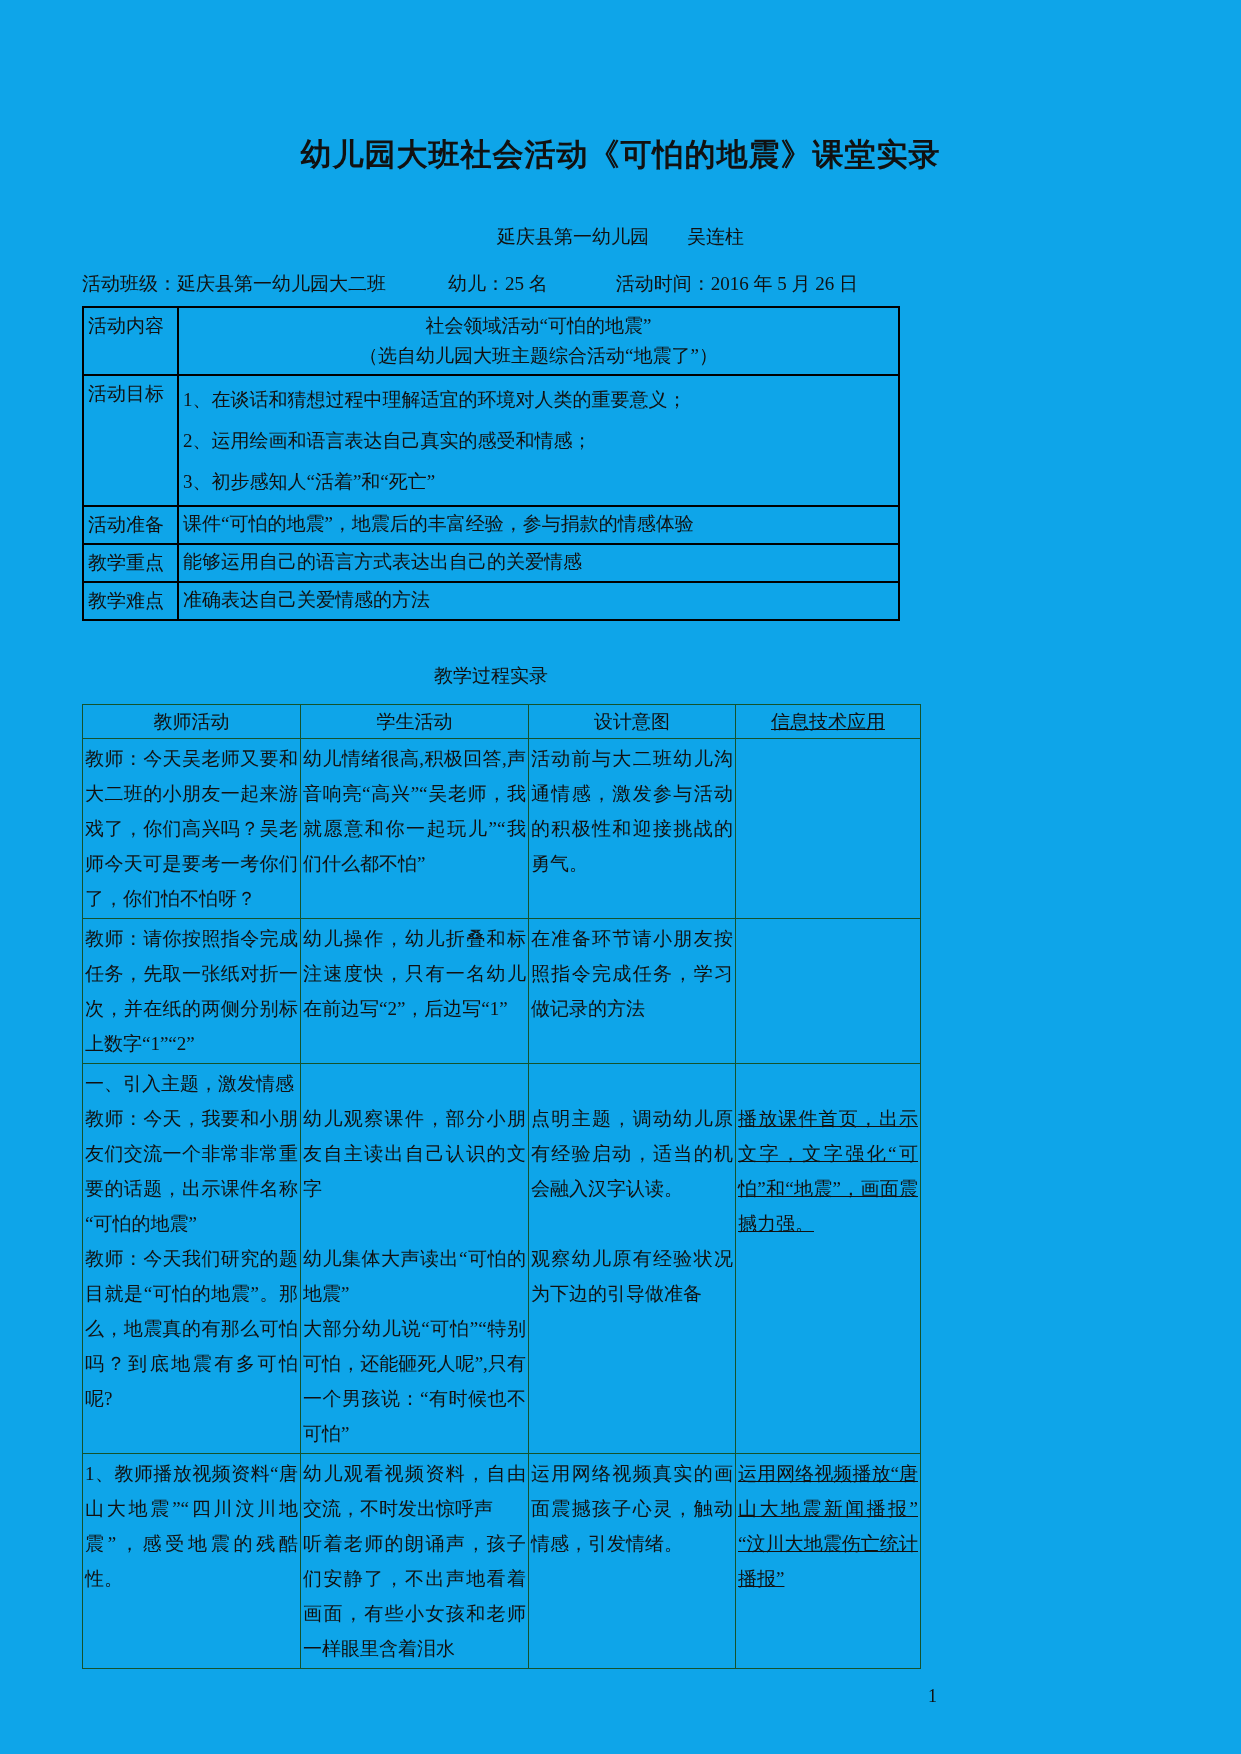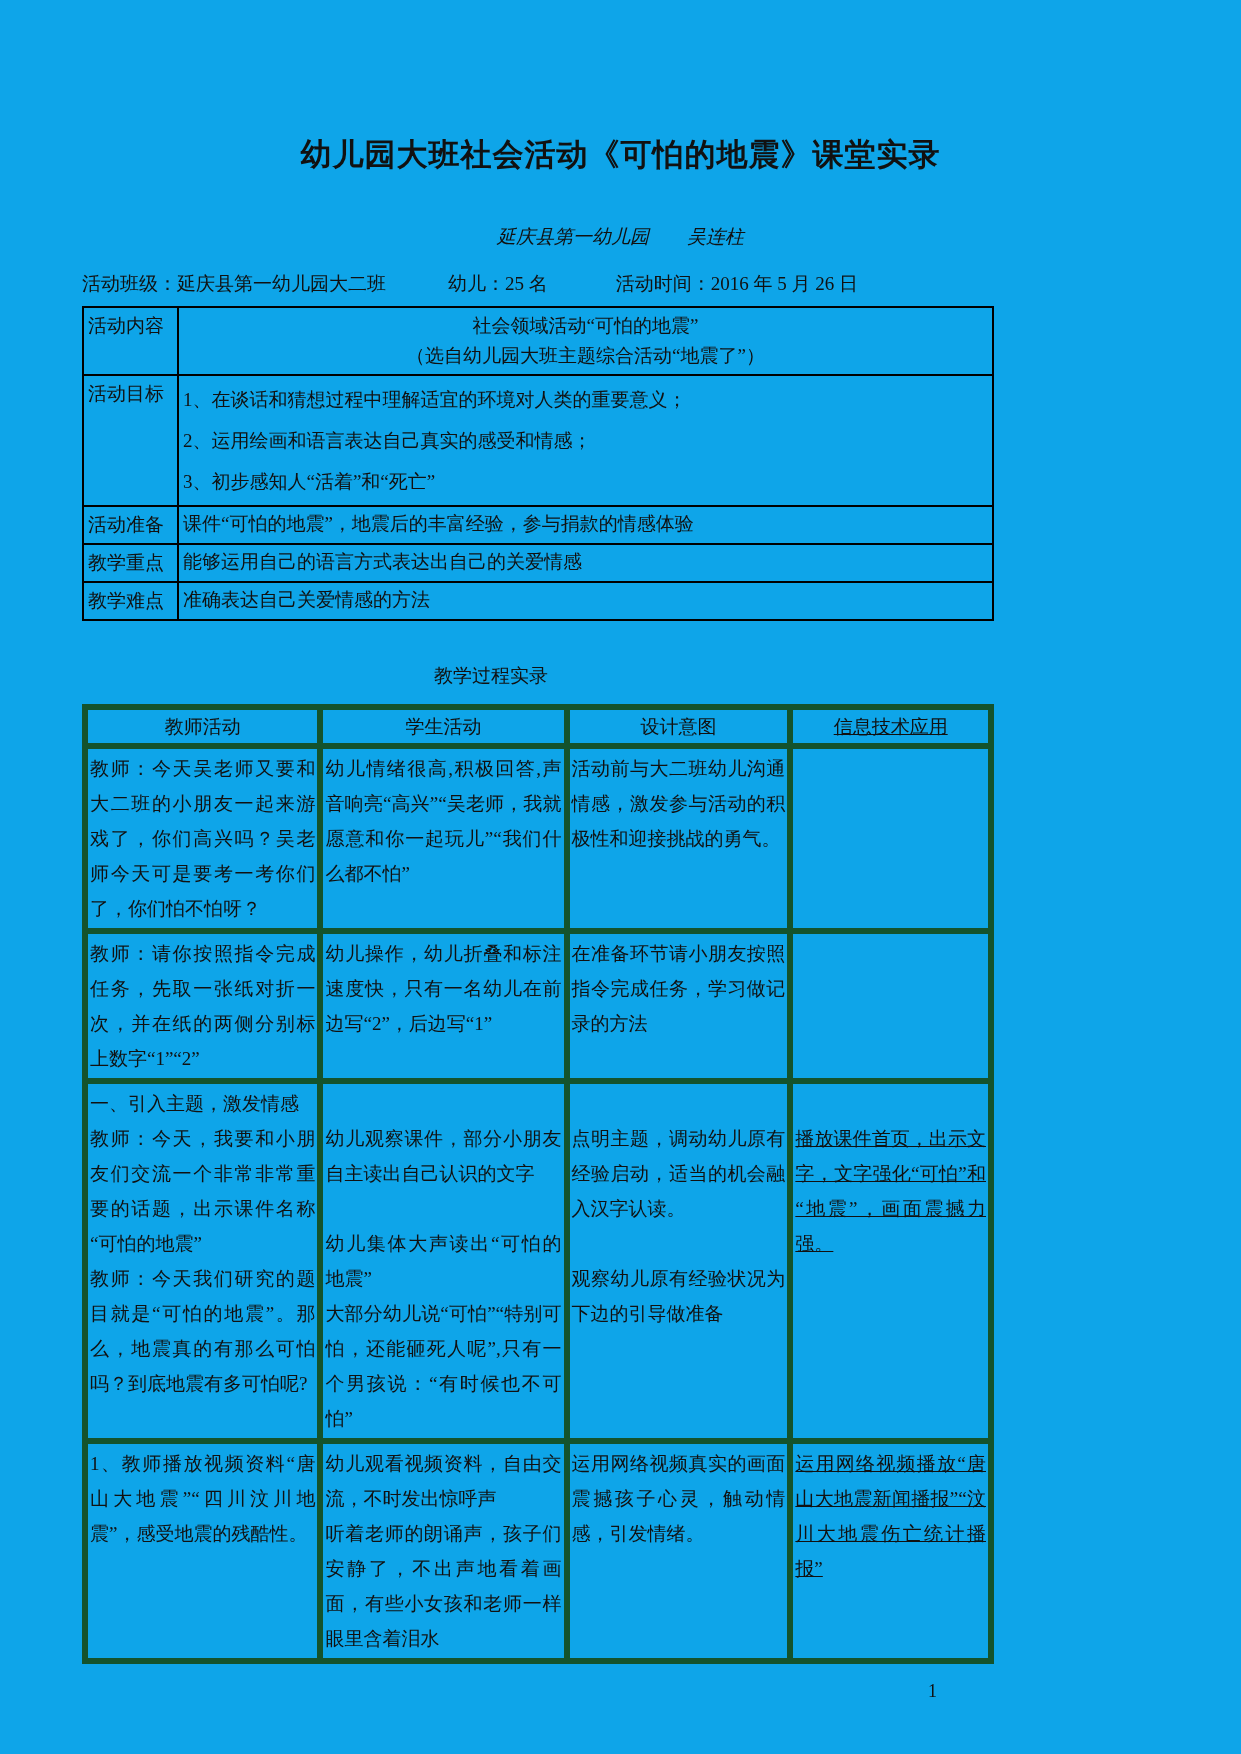--- a/index.html
+++ b/index.html
@@ -9,48 +9,48 @@
     color:#111;
   }
   .page{width:1241px;height:1754px;overflow:hidden;background:#0ea5e9;}
   .content{width:818px;margin-left:82px;}
   .doc-title{
     margin:0;padding-top:132px;
     font-size:31px;font-weight:700;text-align:center;
     line-height:46px;letter-spacing:1px;
   }
   .doc-subtitle{
-    margin-top:46px;font-size:19px;text-align:center;line-height:26px;font-style:italic;
+    margin-top:46px;font-size:19px;text-align:center;line-height:26px;
   }
   .info-line{
     margin-top:21px;font-size:19px;line-height:26px;white-space:nowrap;
   }
   .info-line .seg1{margin-right:62px;}
   .info-line .seg2{margin-right:68px;}
 
-  table{border-collapse:collapse;table-layout:fixed;width:912px;}
+  table{border-collapse:collapse;table-layout:fixed;width:818px;}
   td,th{vertical-align:top;word-break:break-all;}
 
   
   .t1{margin-top:9px;font-size:19px;}
   .t1 td{border:2px solid #000;padding:3px 4px;}
   .t1 .lbl{width:85px;line-height:30px;}
   .t1 .par{line-height:30px;text-align:justify;}
   .t1 .row-content .par{text-align:center;}
   .t1 .row-goals .par{line-height:41px;}
   .t1 .row-single .par{line-height:28px;}
 
   
   .process-heading{
     margin-top:42px;font-size:19px;text-align:center;line-height:26px;
   }
 
   
   .t2{margin-top:15px;font-size:19px;}
-  .t2 th,.t2 td{border:6px solid #14532d;}
+  .t2 th,.t2 td{border:1px solid #14532d;}
   .t2 th{
     font-weight:normal;text-align:center;line-height:33px;height:33px;padding:0 2px;
   }
   .t2 td{padding:2px 2px;}
   .t2 .par{line-height:35px;text-align:justify;}
   .par:empty{height:35px;}
   .c1{width:213px;} .c2{width:223px;} .c3{width:202px;} .c4{width:180px;text-decoration:underline;}
 
   .page-number{
     width:818px;margin-left:167px;margin-top:14px;

